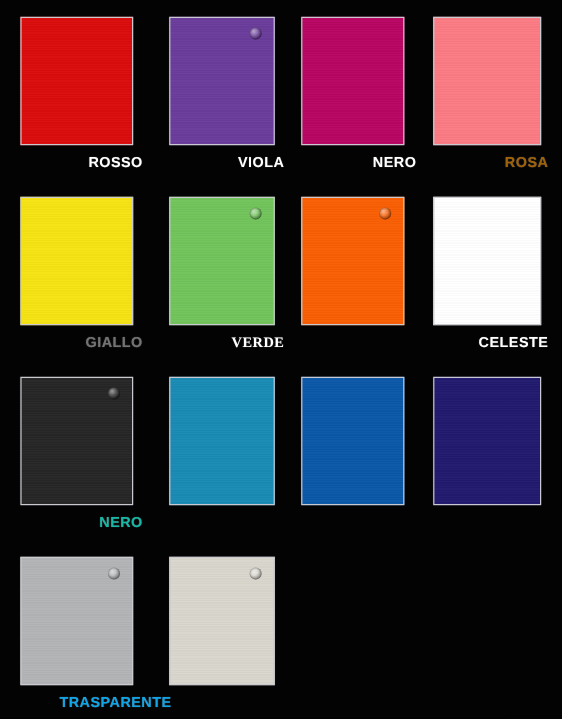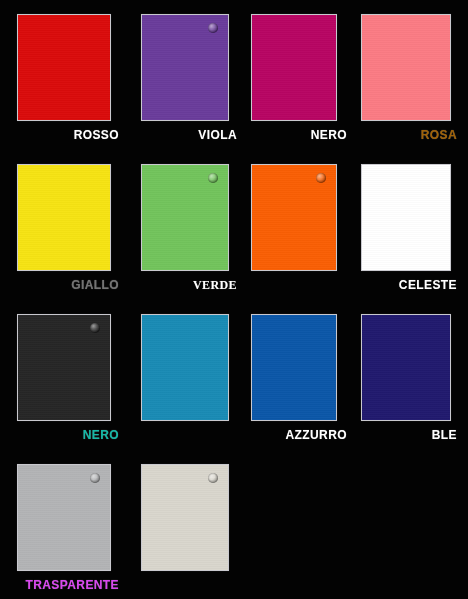--- a/index.html
+++ b/index.html
@@ -166,34 +166,32 @@
       <div class="swatch-chip" style="background-color: rgb(38, 38, 38); border-color: rgb(201, 201, 207);">
         <span class="mount-hole"></span>
       </div>
       <div class="swatch-label" style="color: #14b8a6;">NERO</div>
     </div>
     <div class="swatch-cell" data-col="1">
       <div class="swatch-chip" style="background-color: rgb(26, 139, 181); border-color: rgb(201, 201, 207);"></div>
     </div>
     <div class="swatch-cell" data-col="2">
       <div class="swatch-chip" style="background-color: rgb(11, 87, 168); border-color: rgb(201, 201, 207);"></div>
-      <div class="swatch-label" style="color: rgb(255, 255, 255);">AZZURRO</div>
     </div>
     <div class="swatch-cell" data-col="3">
       <div class="swatch-chip" style="background-color: rgb(33, 26, 110); border-color: rgb(201, 201, 207);"></div>
-      <div class="swatch-label" style="color: rgb(255, 255, 255);">BLE</div>
     </div>
   </div>
 
   <div class="swatch-row" data-row="3">
     <div class="swatch-cell" data-col="0">
       <div class="swatch-chip" style="background-color: rgb(179, 180, 182); border-color: rgb(201, 201, 207);">
         <span class="mount-hole"></span>
       </div>
-      <div class="swatch-label" style="color: #d946ef;">TRASPARENTE</div>
+      <div class="swatch-label" style="color: #0ea5e9; margin-left: 24px;">TRASPARENTE</div>
     </div>
     <div class="swatch-cell" data-col="1">
       <div class="swatch-chip" style="background-color: rgb(217, 214, 205); border-color: rgb(201, 201, 207);">
         <span class="mount-hole"></span>
       </div>
     </div>
   </div>
 
 </div>
 

